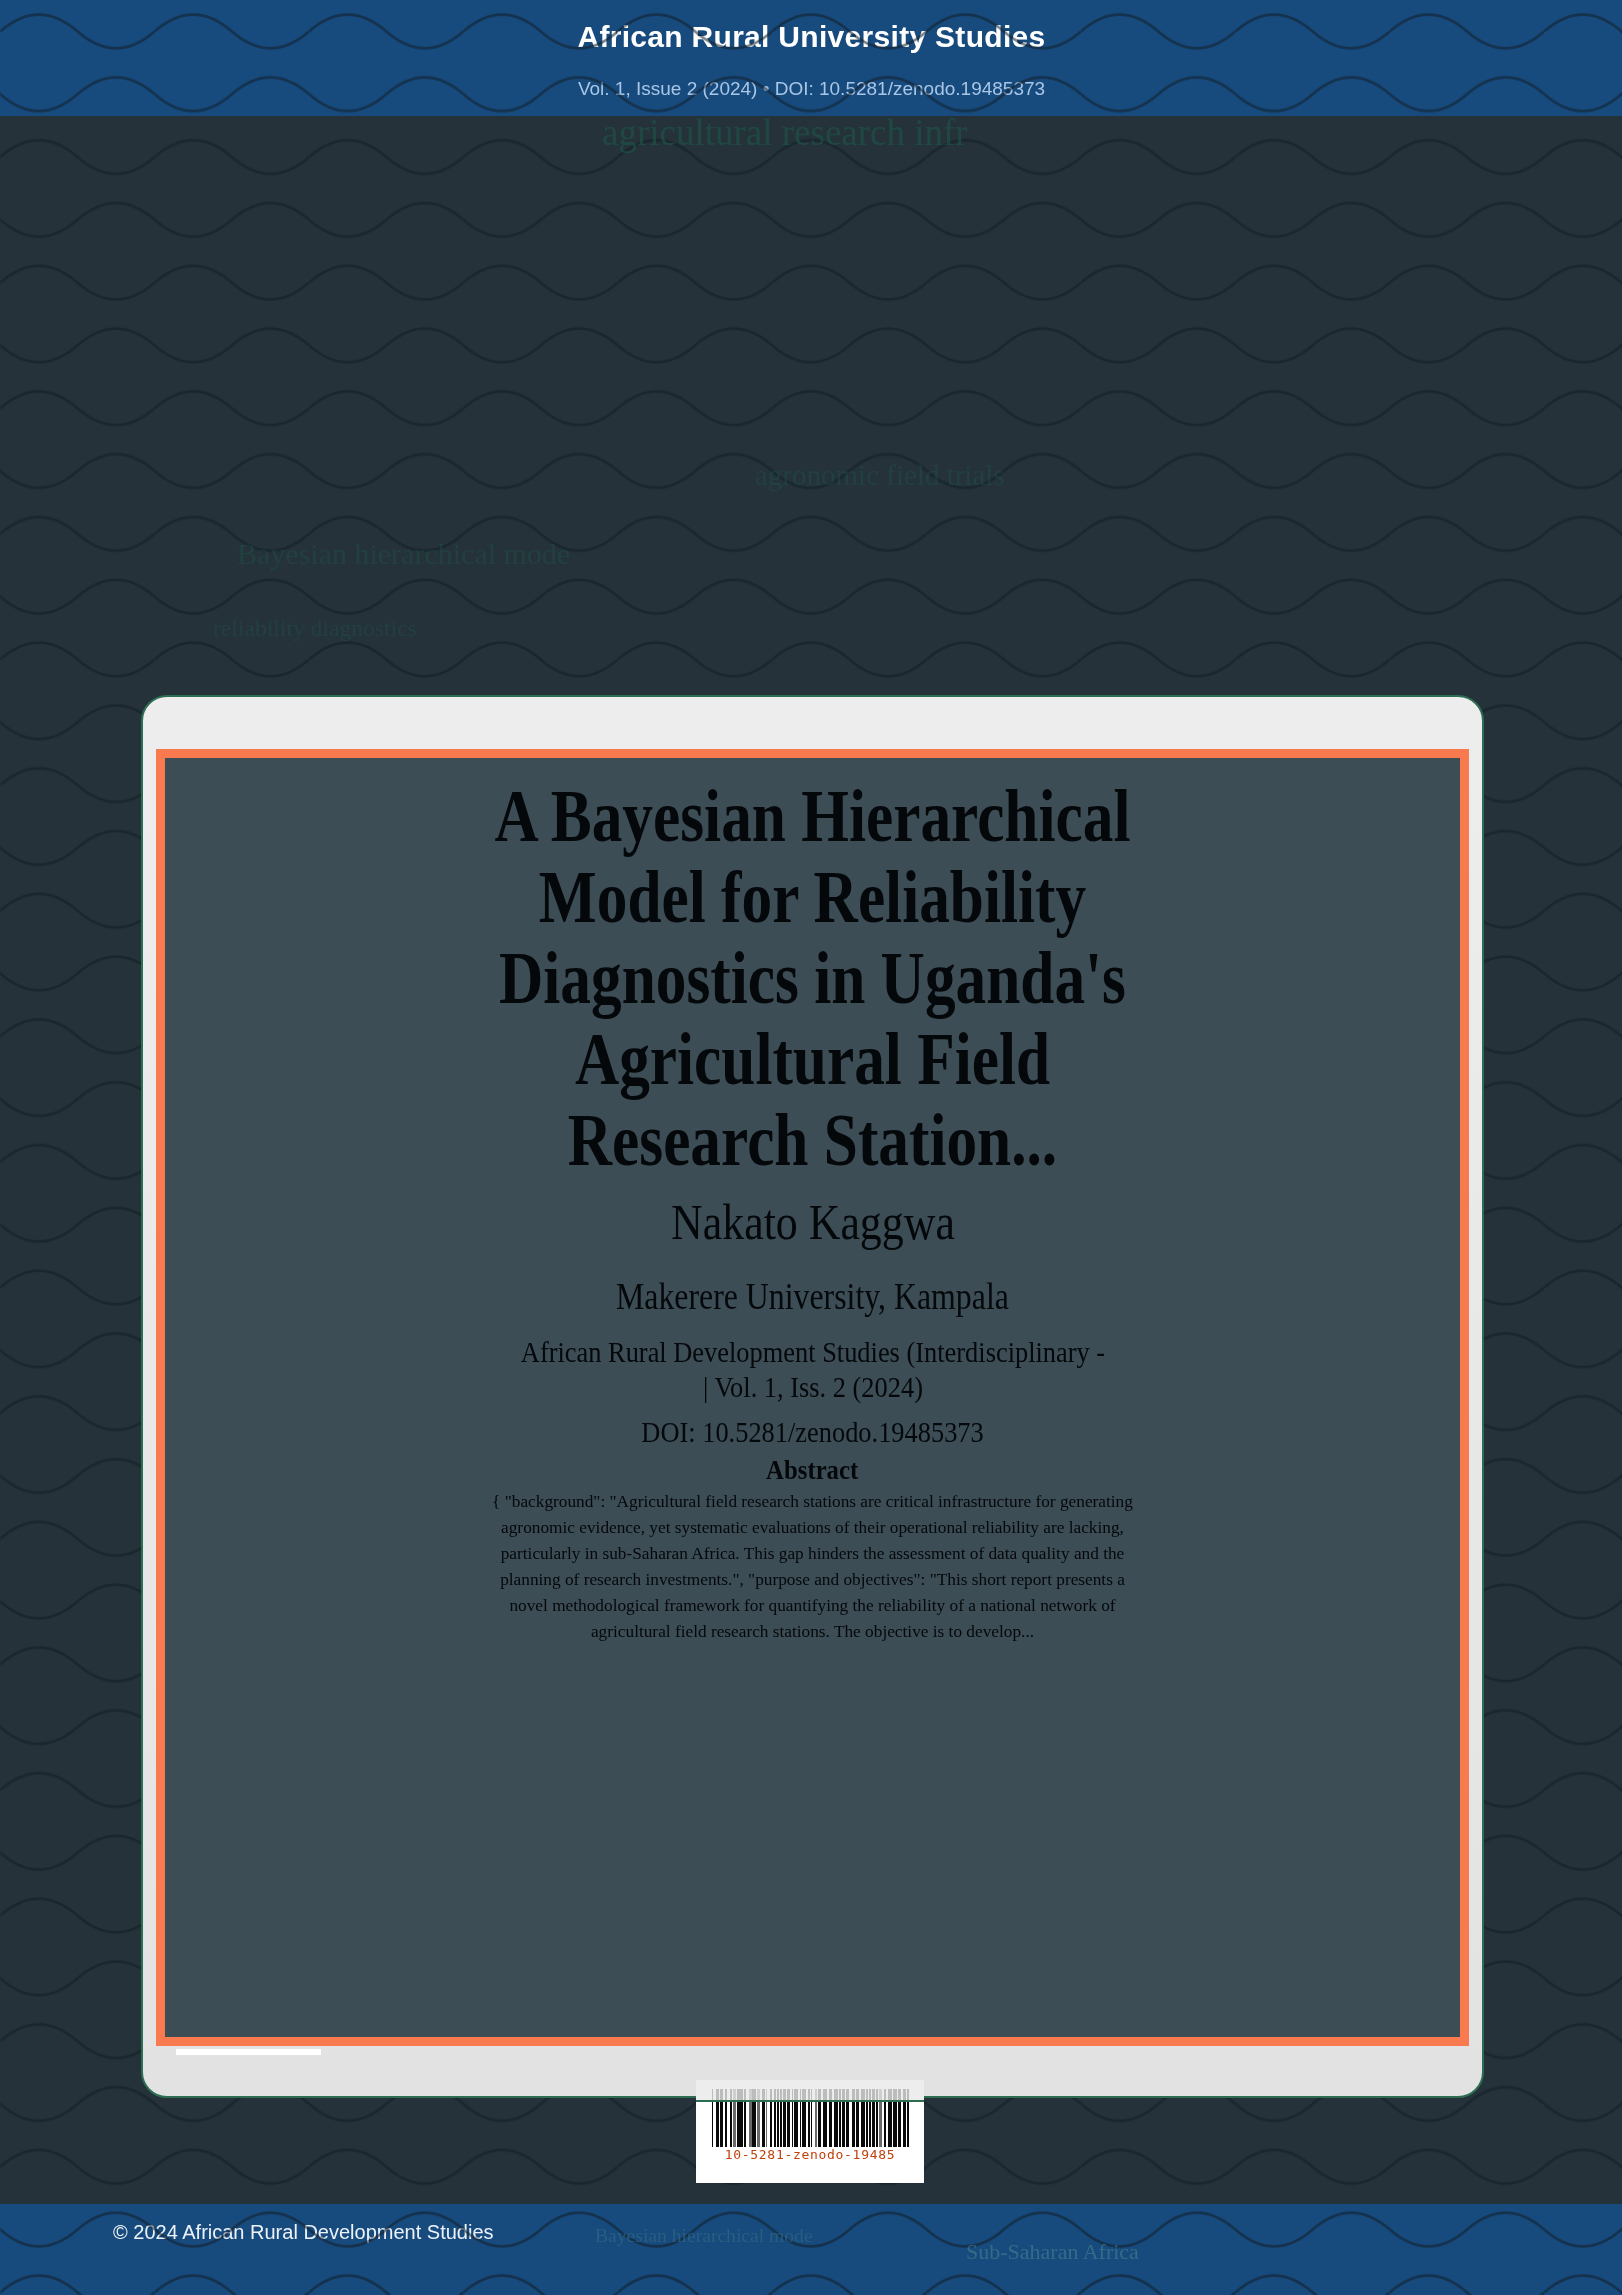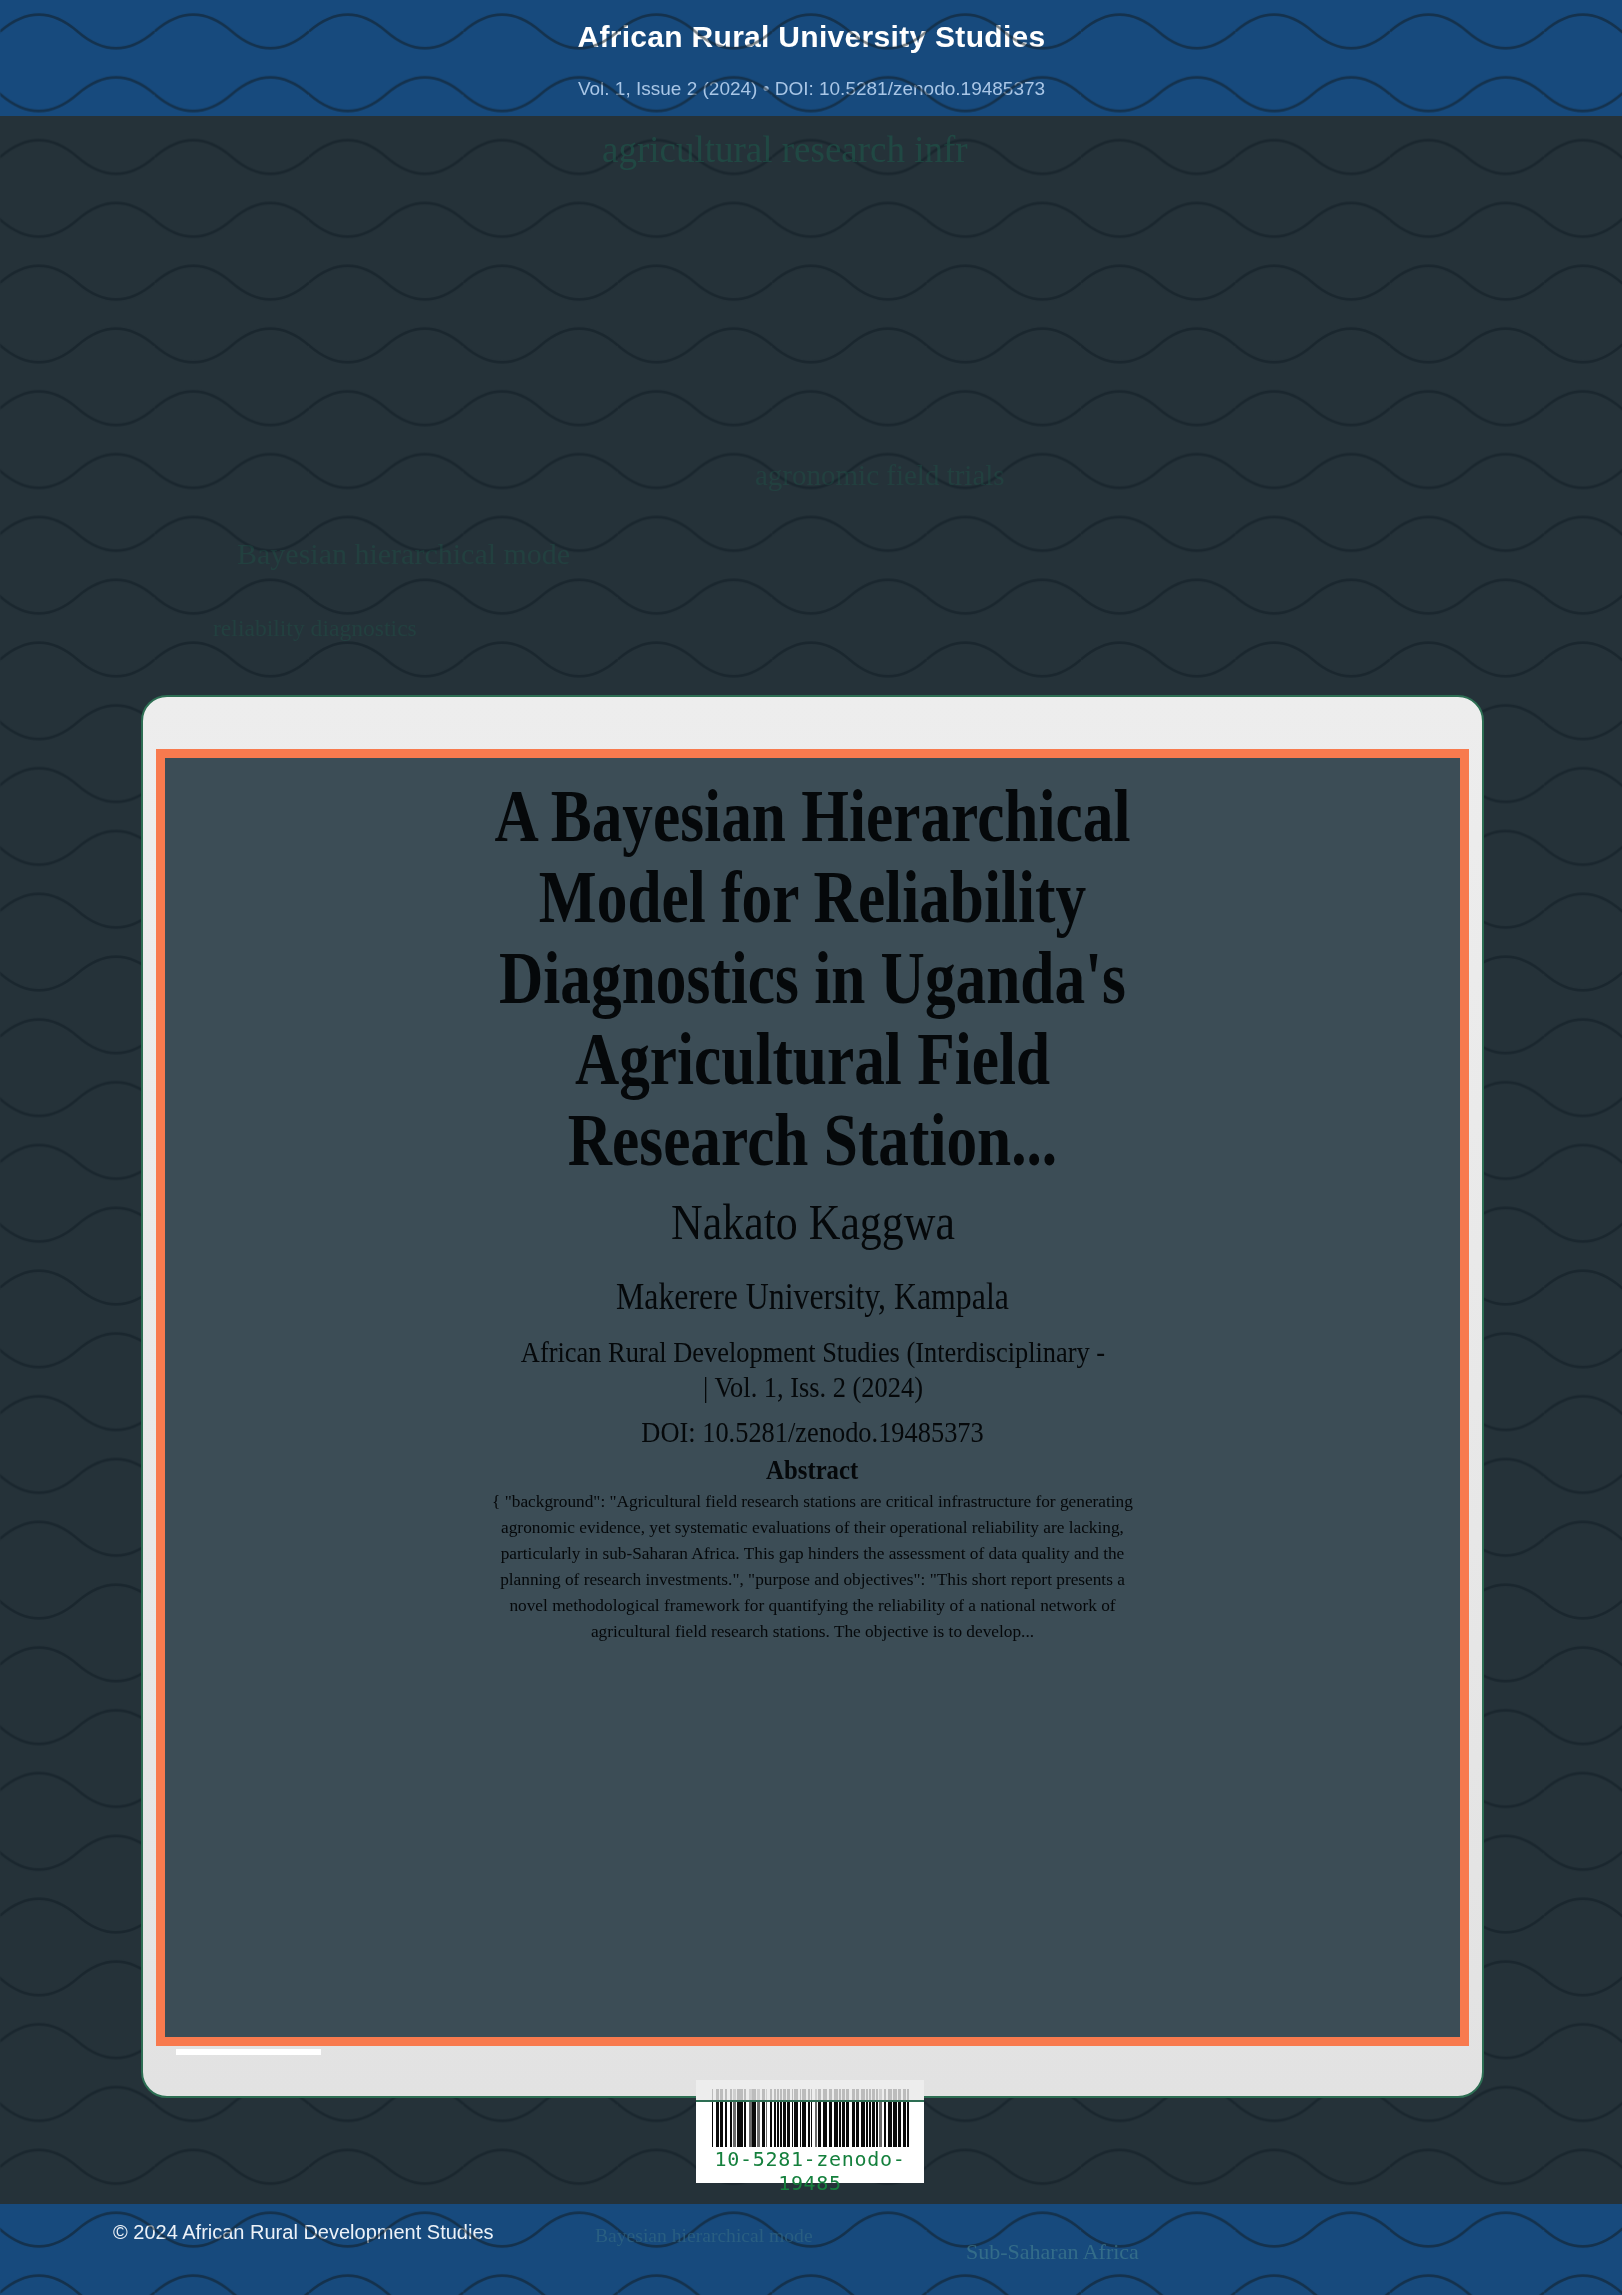--- a/index.html
+++ b/index.html
@@ -43,21 +43,21 @@
   
   .white-tab{position:absolute;left:176px;top:2049px;width:145px;height:5.9px;background:#ffffff;z-index:5;}
   
   .barcode{position:absolute;left:696px;top:2080px;width:228px;height:103px;background:#ffffff;z-index:6;}
   .barcode-bars{position:absolute;left:15.7px;right:15px;top:9.2px;height:58px;overflow:hidden;
                 display:flex;align-items:stretch;}
   .barcode-bars .b{flex:0 0 auto;height:100%;}
   .barcode-dim{position:absolute;left:0;right:0;top:0;height:20px;background:rgba(233,233,233,.8);}
   .barcode-line{position:absolute;left:0;right:0;top:20px;height:2px;background:#2d6e53;}
   .barcode-label{position:absolute;left:0;right:0;top:67px;text-align:center;
-                 font-family:"DejaVu Sans Mono",monospace;font-size:20px;color:#15803d;letter-spacing:0.7px;}
+                 font-family:"DejaVu Sans Mono",monospace;font-size:13px;color:#c2410c;letter-spacing:0.7px;}
 </style>
 </head>
 <body>
 
 <div class="page">
 
   <div class="band band-top">
     <div class="journal-title">African Rural University Studies</div>
     <div class="journal-issue">Vol. 1, Issue 2 (2024) • DOI: 10.5281/zenodo.19485373</div>
   </div>
@@ -69,21 +69,21 @@
   <svg class="waves" width="1623" height="2295" xmlns="http://www.w3.org/2000/svg" viewBox="0 0 2480 3508">
     <defs>
       <pattern id="wv" width="236" height="192" patternUnits="userSpaceOnUse">
         <path d="M0 48 C 39 14, 79 14, 118 48 C 157 82, 197 82, 236 48" fill="none" stroke="#121e26" stroke-width="4"></path>
         <path d="M-118 144 C -79 110, -39 110, 0 144 C 39 178, 79 178, 118 144 C 157 110, 197 110, 236 144" fill="none" stroke="#121e26" stroke-width="4"></path>
       </pattern>
     </defs>
     <rect width="2480" height="3508" fill="url(#wv)"></rect>
   </svg>
 
-  <span class="wm wm-dark" style="left:602px;  top:128px;  font-size:37px;">agricultural research infr</span>
+  <span class="wm wm-dark" style="left:602px;  top:111px;  font-size:37px;">agricultural research infr</span>
   <span class="wm wm-dark-dim" style="left:755px; top:459px;  font-size:29px;">agronomic field trials</span>
   <span class="wm wm-dark-dim" style="left:237px;  top:537px;  font-size:30px;">Bayesian hierarchical mode</span>
   <span class="wm wm-dark-dim" style="left:213px;  top:615px;  font-size:23.6px;">reliability diagnostics</span>
   <span class="wm wm-foot-blue" style="left:595px;  top:2225px; font-size:19.6px;">Bayesian hierarchical mode</span>
   <span class="wm wm-foot-teal" style="left:966px; top:2239px; font-size:22px;">Sub-Saharan Africa</span>
 
   <div class="card">
     <div class="card-inner">
       <div class="card-content">
         <div>

